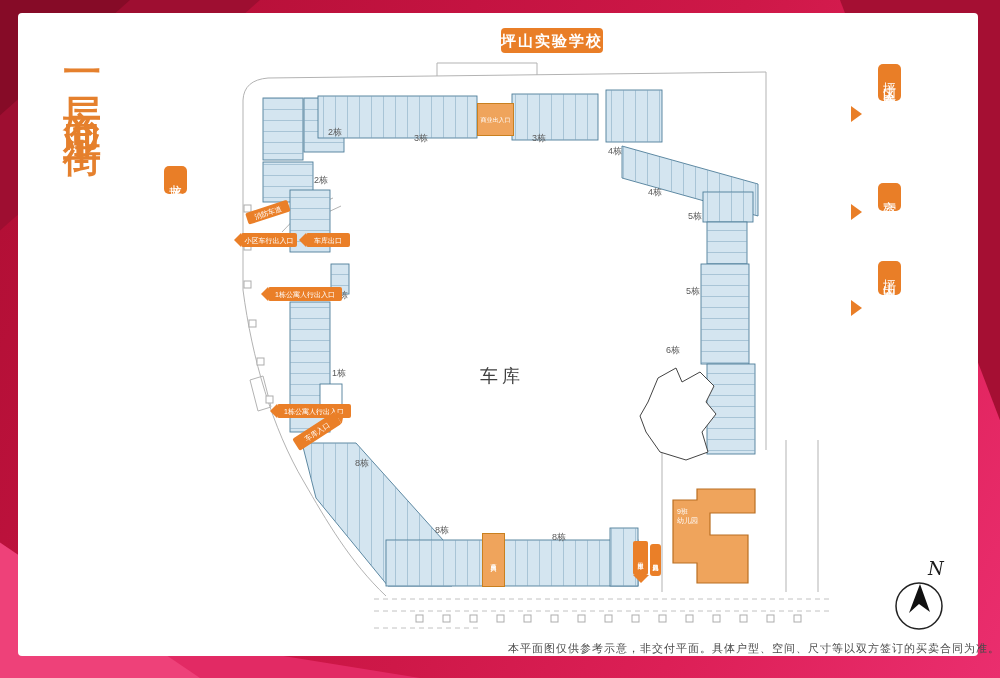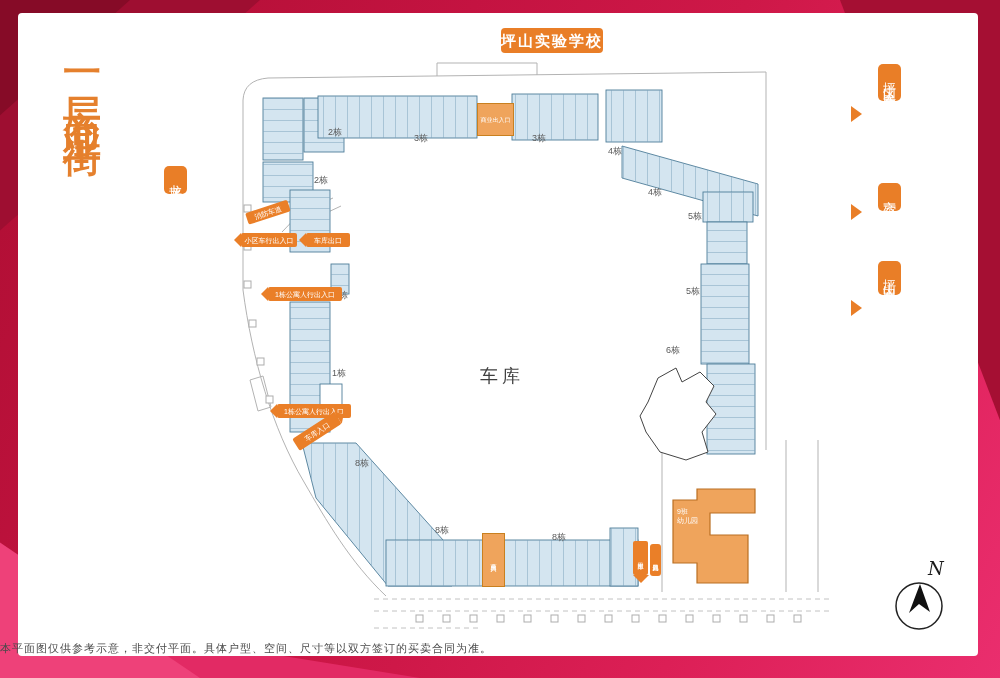--- a/index.html
+++ b/index.html
@@ -50,21 +50,21 @@
     border-left:7px solid #ea7f28;border-top:7px solid transparent;border-bottom:7px solid transparent;}
   .mk-arrow-down::after{content:"";position:absolute;bottom:-8px;left:50%;transform:translateX(-50%);
     width:0;height:0;border-top:8px solid #ea7f28;border-left:8px solid transparent;border-right:8px solid transparent;}
   .mk-badge-v{border-radius:3px;}
   .mk-block{background:#efa45c;border:1px solid #c9801f;border-radius:0;font-size:6px;}
   .mk.vtext span{writing-mode:vertical-rl;text-orientation:upright;letter-spacing:1px;}
   .mk-arrow-down span,.mk-badge-v span{writing-mode:vertical-rl;text-orientation:upright;font-size:6px;}
   .mk-label{font-size:7px;}
   .north-n{position:absolute;left:928px;top:558px;z-index:3;font-family:"DejaVu Serif",serif;
     font-style:italic;font-size:18px;color:#1a1a1a;}
-  .disclaimer{position:absolute;left:0;top:641px;width:1000px;z-index:3;text-align:left;
+  .disclaimer{position:absolute;left:0;top:641px;width:1000px;z-index:3;text-align:right;
     font-size:11px;color:#4a4a4a;letter-spacing:1px;}
 </style>
 </head>
 <body>
 
 <div class="facet f2"></div>
 <div class="facet f1"></div>
 <div class="facet f3"></div>
 <div class="facet f5"></div>
 <div class="facet f4"></div>

